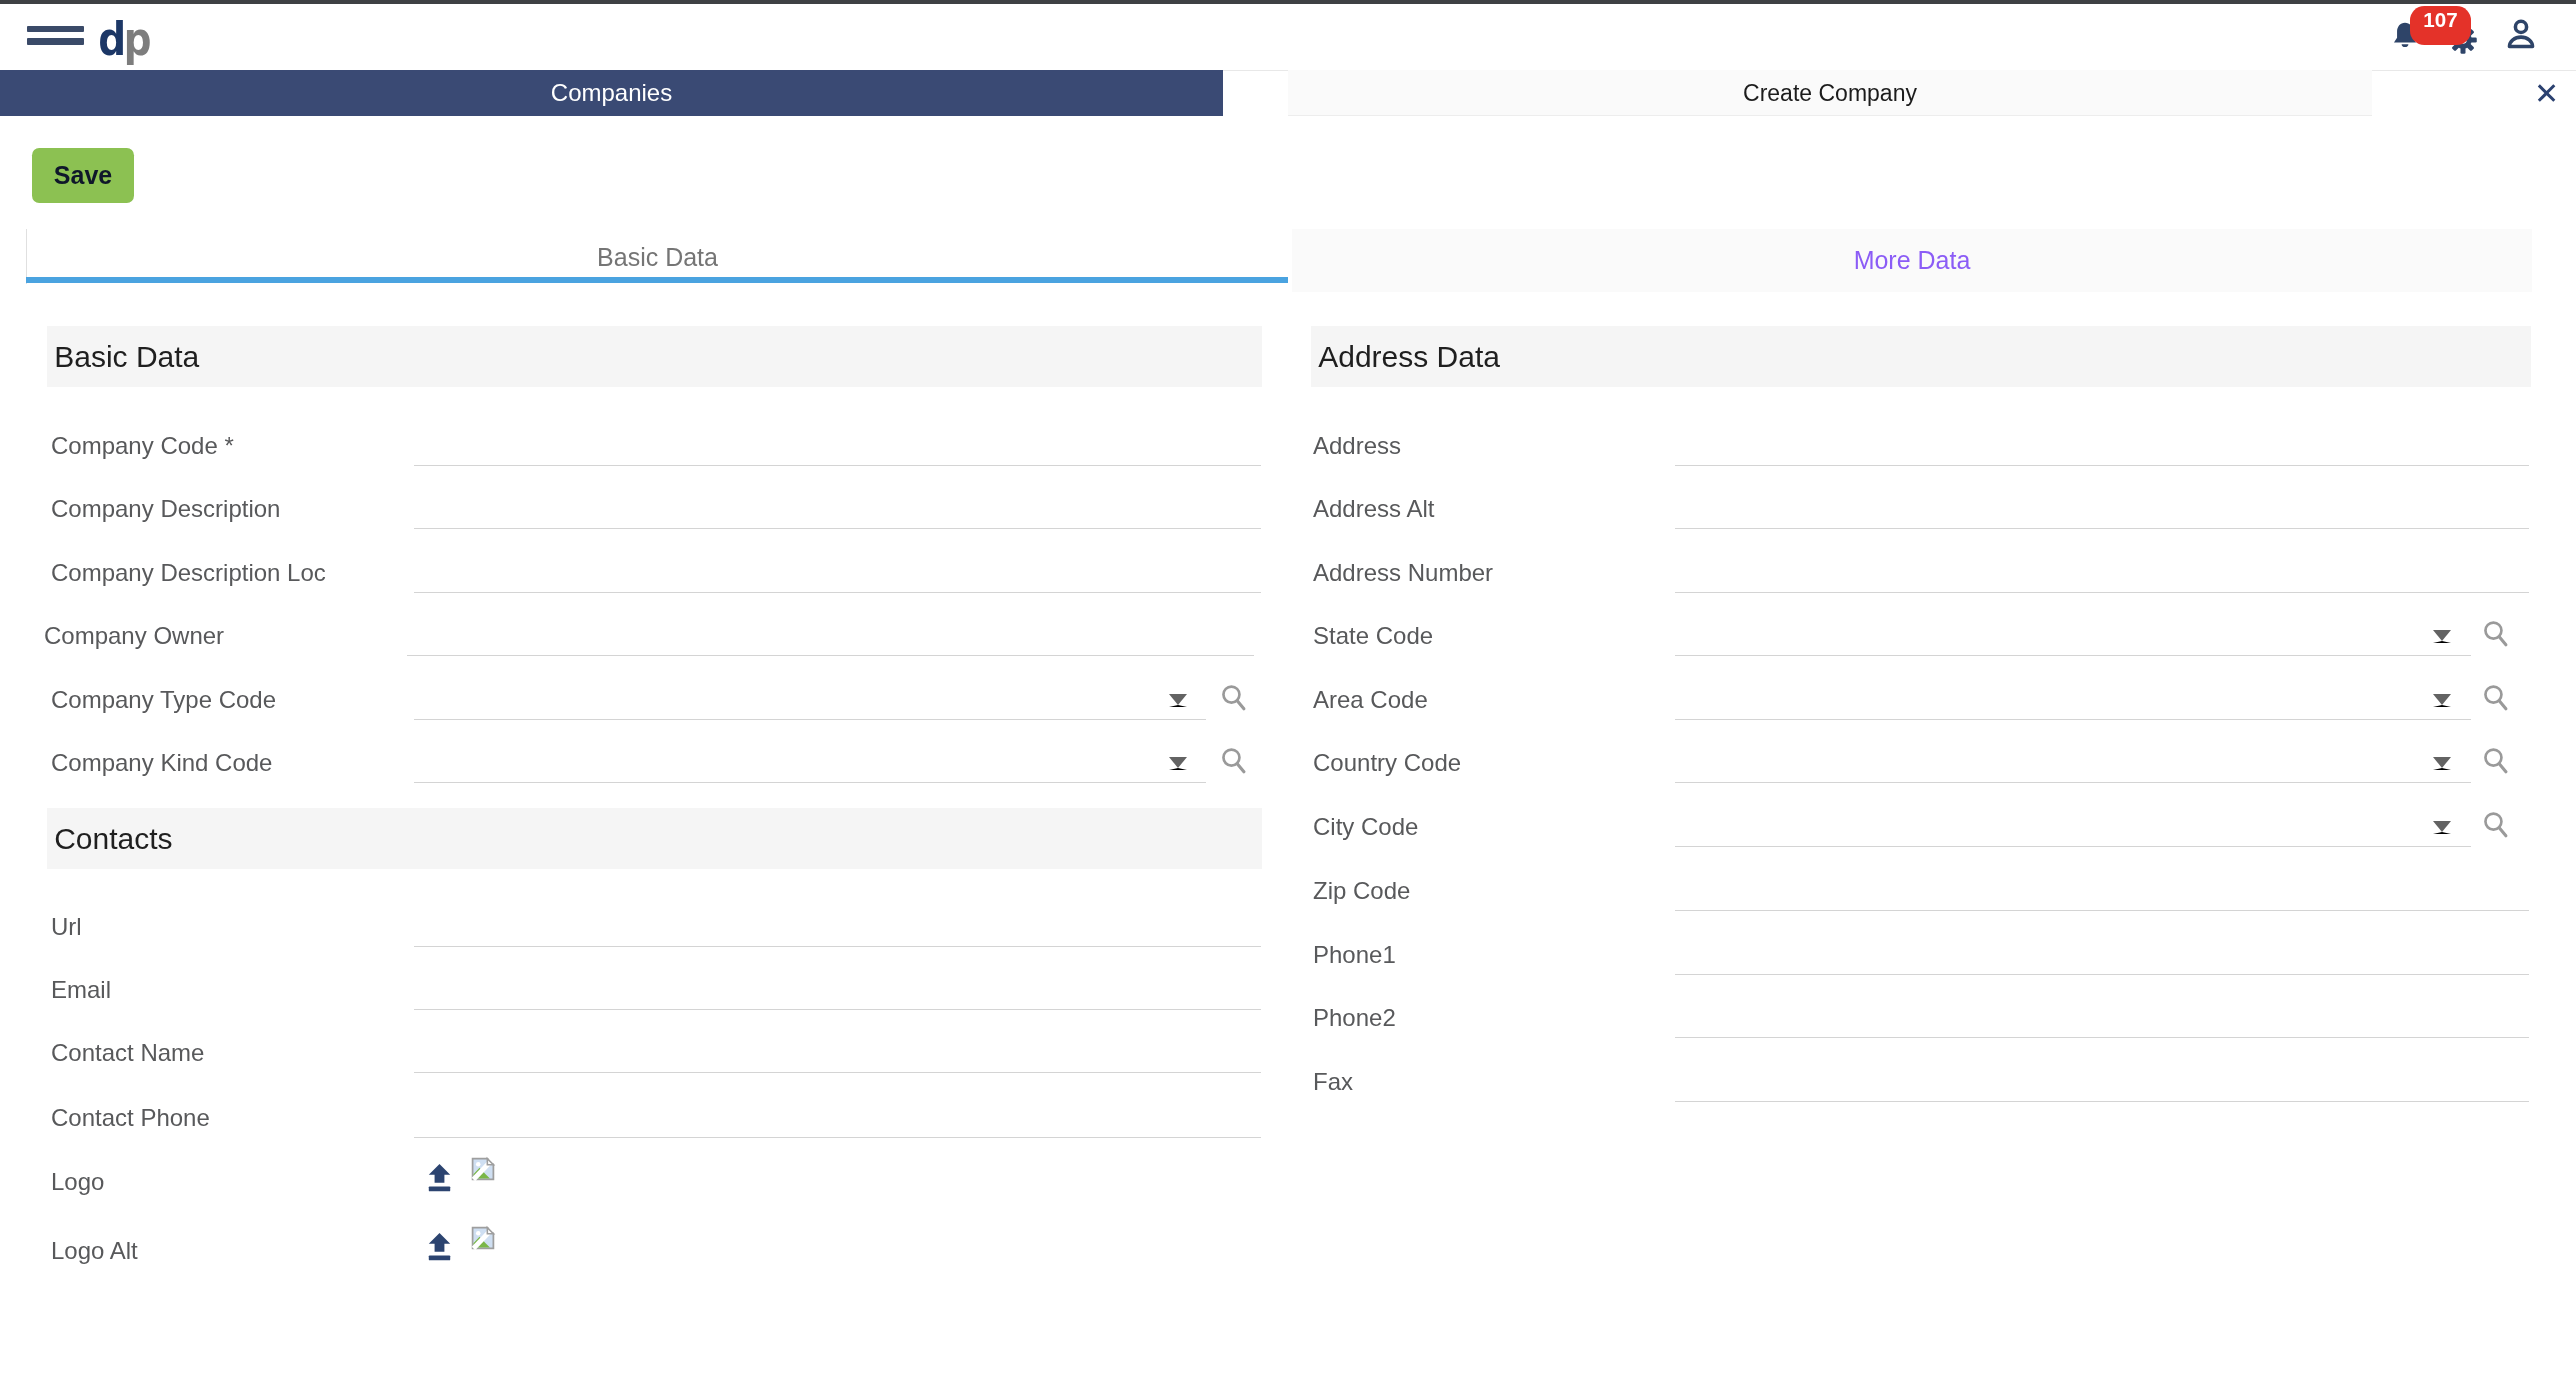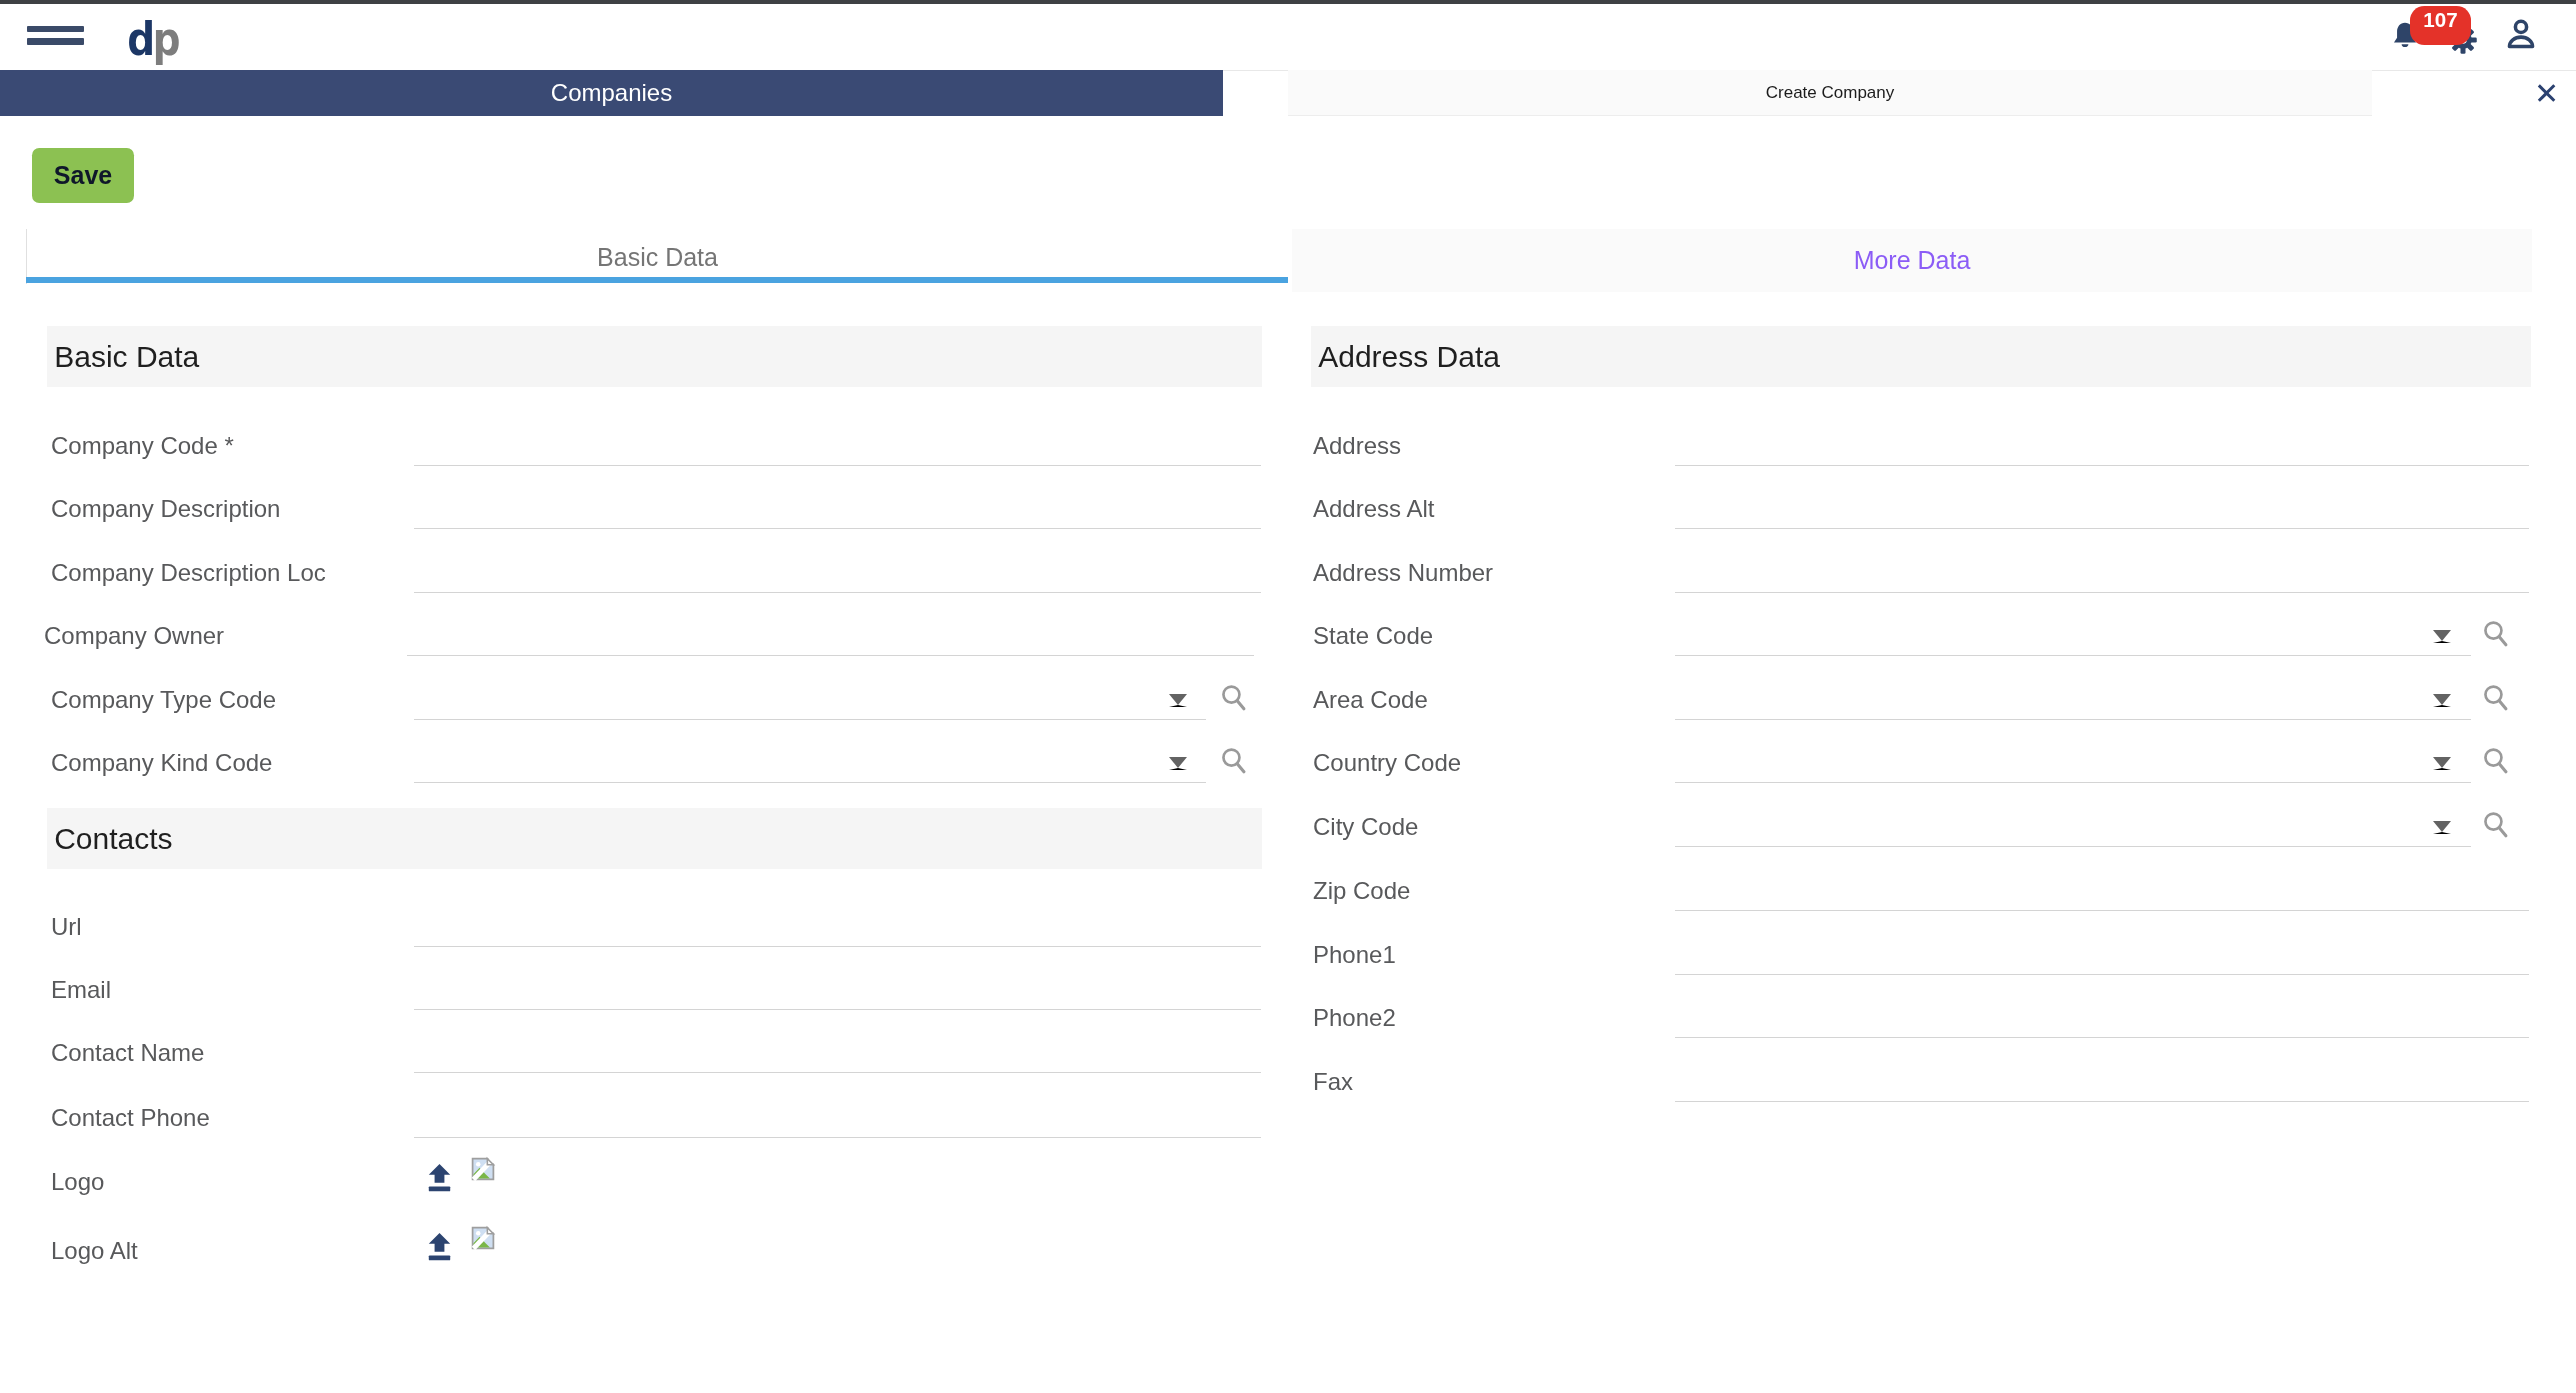--- a/index.html
+++ b/index.html
@@ -6,34 +6,34 @@
   #app{position:relative;width:2576px;height:1394px;background:#ffffff;overflow:hidden;
        font-family:"Liberation Sans",sans-serif;}
 
   
   .top-strip{position:absolute;left:0;top:0;width:2576px;height:3.6px;background:#3e4144;}
   .topbar{position:absolute;left:0;top:3.6px;width:2576px;height:66px;background:#ffffff;
           border-bottom:0.9px solid #e8e8e8;}
   .hamburger{position:absolute;left:27px;top:19.7px;width:57px;height:25px;cursor:pointer;background:none;border:none;padding:0;}
   .hamburger .bar{position:absolute;left:0;width:57px;height:6.3px;background:#3a4a68;border-radius:0.9px;}
   .hamburger .b1{top:2.7px;} .hamburger .b2{top:15px;}
-  .brand{position:absolute;left:127px;top:7.2px;width:81px;height:54px;background:none;border:none;padding:0;
+  .brand{position:absolute;left:98px;top:7.2px;width:81px;height:54px;background:none;border:none;padding:0;
          font-family:"DejaVu Sans Mono",monospace;font-weight:900;font-size:47px;letter-spacing:-2.7px;cursor:pointer;text-align:left;}
   .brand .d{color:#1c3766;} .brand .p{color:#7d7d7d;}
   .icon-btn{position:absolute;background:none;border:none;padding:0;cursor:pointer;}
   .badge{position:absolute;left:2410px;top:2.7px;min-width:61px;height:39px;border-radius:14.3px;
          background:#e43229;color:#ffffff;font-size:20.6px;font-weight:bold;line-height:27px;
          text-align:center;z-index:5;}
 
   
   .tabbar{position:absolute;left:0;top:70px;width:2576px;height:46px;}
   .tab-companies{position:absolute;left:0;top:0;width:1223px;height:46px;background:#3a4a74;
                  color:#ffffff;font-size:24px;text-align:center;line-height:46px;border:none;cursor:pointer;padding:0;}
   .tab-create{position:absolute;left:1288px;top:0;width:1084px;height:46px;background:#fafafa;
-              color:#1c1c1c;font-size:17px;text-align:center;line-height:46px;border:none;
+              color:#1c1c1c;font-size:23px;text-align:center;line-height:46px;border:none;
               border-bottom:0.9px solid #ededed;cursor:pointer;padding:0;}
   .tab-close{position:absolute;left:2524px;top:72px;width:45px;height:43px;background:none;border:none;
              color:#2b4170;font-size:30px;line-height:43px;text-align:center;cursor:pointer;padding:0;}
 
   
   .save-btn{position:absolute;left:32px;top:148px;width:102px;height:55px;background:#8cc152;
             border:none;border-radius:7.2px;color:#0f172a;font-size:25px;font-weight:bold;cursor:pointer;}
 
   
   .subtab-basic{position:absolute;left:26px;top:229px;width:1262px;height:55px;background:#ffffff;

